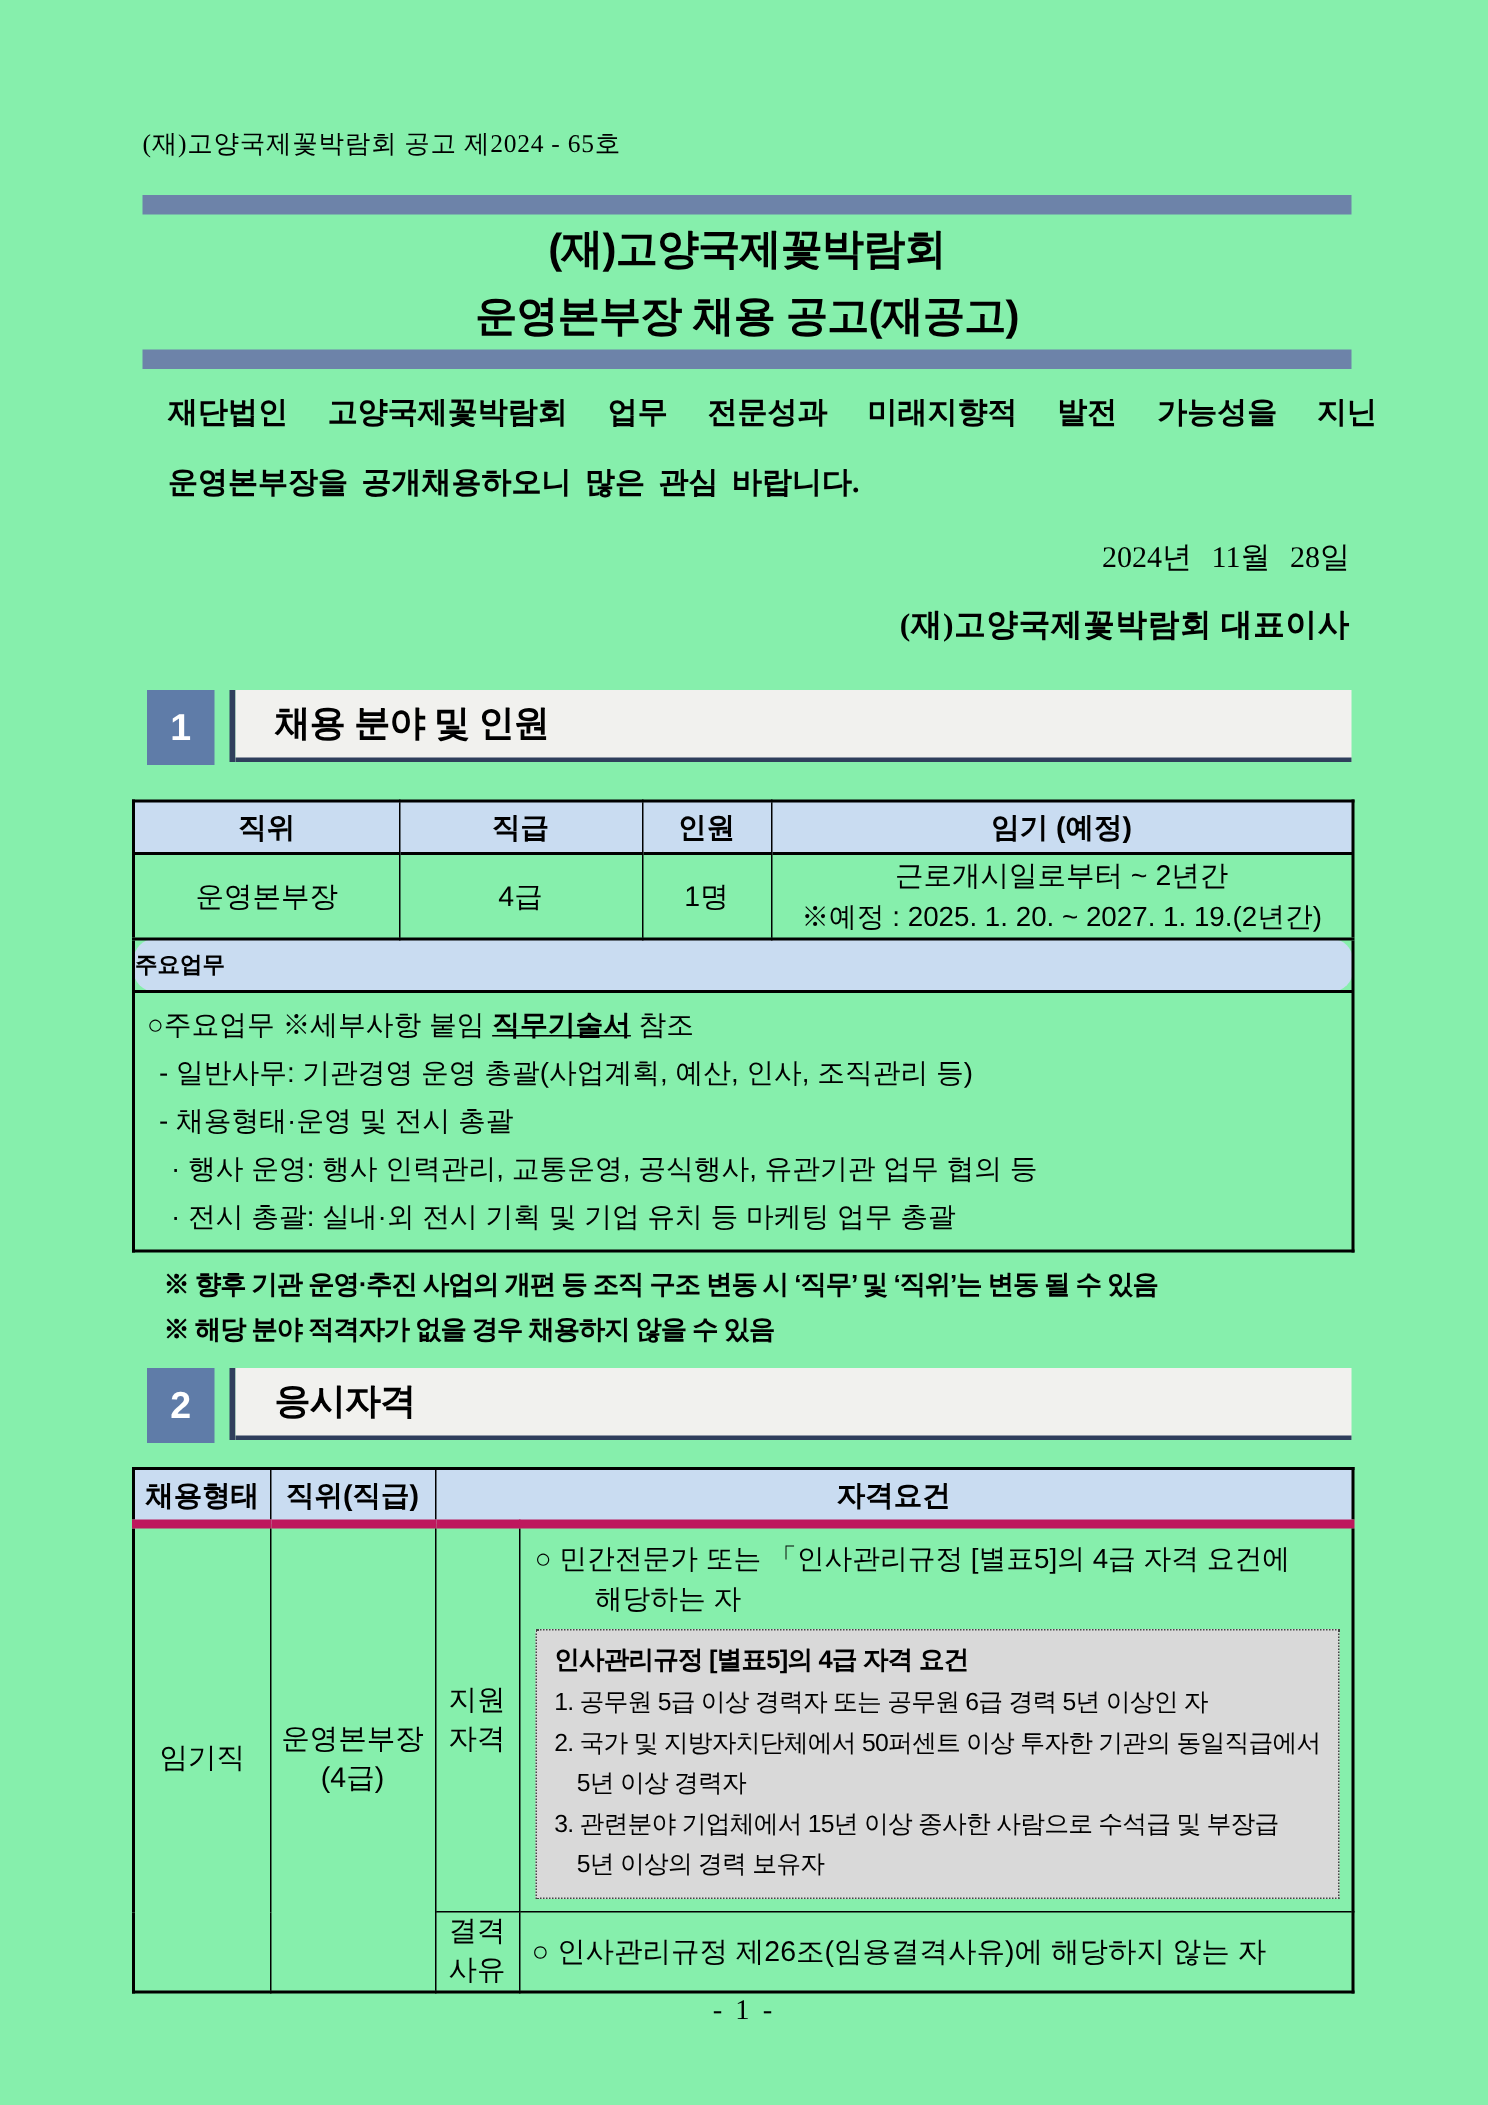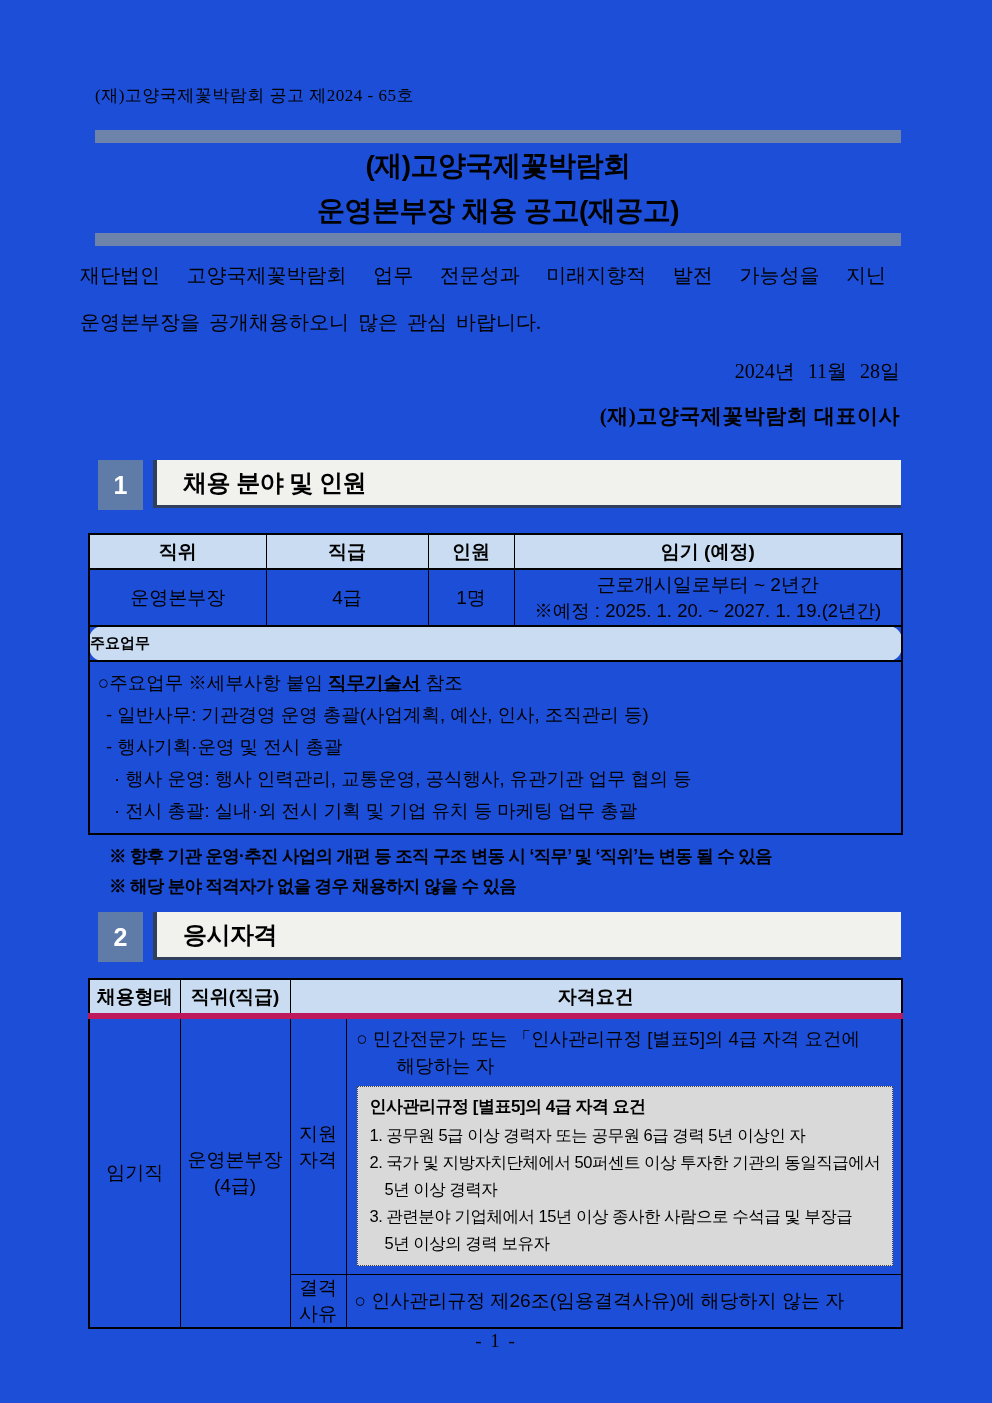--- a/index.html
+++ b/index.html
@@ -9,42 +9,42 @@
     --panel-gray:#f1f1ee;
     --head-blue:#c9dcf1;
     --box-gray:#d9d9d9;
     --ink:#000000;
   }
   *{margin:0;padding:0;box-sizing:border-box;}
   html,body{background:#ffffff;}
   .page{
     position:relative;
     width:992px;height:1403px;
-    background:#1d4ed8;
+    background:#86efac;
     color:var(--ink);
     font-family:"Liberation Sans", sans-serif;
     overflow:hidden;
   }
 
   .doc-number{
     position:absolute;left:95px;top:84px;
     font-size:17px;letter-spacing:0.5px;
     font-family:"Liberation Serif", serif;
   }
 
   .title-block{position:absolute;left:95px;top:130px;width:806px;}
   .title-bar{height:13px;background:var(--bar-blue);}
   .title-text{
     text-align:center;font-weight:bold;
     font-size:28px;line-height:43px;padding:1px 0;
     letter-spacing:-0.5px;
   }
 
-  .intro{position:absolute;left:80px;top:262px;width:806px;
-    font-family:"Liberation Serif", serif;font-size:20px;line-height:26px;}
+  .intro{position:absolute;left:112px;top:262px;width:806px;
+    font-family:"Liberation Serif", serif;font-size:20px;line-height:26px;font-weight:bold;}
   .intro-line1{text-align:justify;text-align-last:justify;word-spacing:4px;}
   .intro-line2{margin-top:21px;word-spacing:4px;}
 
   .date-line{position:absolute;right:92px;top:358px;font-size:20px;
     font-family:"Liberation Serif", serif;word-spacing:8px;}
   .signature{position:absolute;right:92px;top:402px;font-size:21px;font-weight:bold;
     font-family:"Liberation Serif", serif;letter-spacing:0.5px;}
 
   .section-header{position:absolute;left:95px;width:806px;height:52px;}
   .sec-num{
@@ -168,21 +168,21 @@
         <div class="term-l2">※예정 : 2025. 1. 20. ~ 2027. 1. 19.(2년간)</div>
       </td>
     </tr>
     <tr class="duties-head">
       <td colspan="4">주요업무</td>
     </tr>
     <tr class="duties-body">
       <td colspan="4">
         <div class="duty-line"><span>○주요업무 ※세부사항 붙임 </span><span class="bold-underline">직무기술서</span><span> 참조</span></div>
         <div class="duty-line ind1">- 일반사무: 기관경영 운영 총괄(사업계획, 예산, 인사, 조직관리 등)</div>
-        <div class="duty-line ind1">- 행사기획·운영 및 전시 총괄</div>
+        <div class="duty-line ind1">- 채용형태·운영 및 전시 총괄</div>
         <div class="duty-line ind2">· 행사 운영: 행사 인력관리, 교통운영, 공식행사, 유관기관 업무 협의 등</div>
         <div class="duty-line ind2">· 전시 총괄: 실내·외 전시 기획 및 기업 유치 등 마케팅 업무 총괄</div>
       </td>
     </tr>
   </tbody>
     </table>
 
   <div class="notes">
     <div class="note-line">※  향후 기관 운영·추진 사업의 개편 등 조직 구조 변동 시 ‘직무’ 및 ‘직위’는 변동 될 수 있음</div>
     <div class="note-line">※  해당 분야 적격자가 없을 경우 채용하지 않을 수 있음</div>

